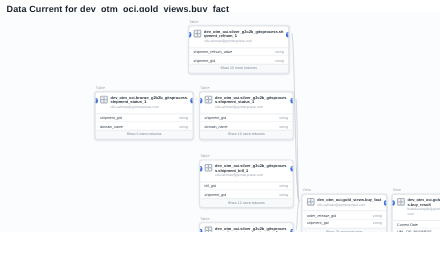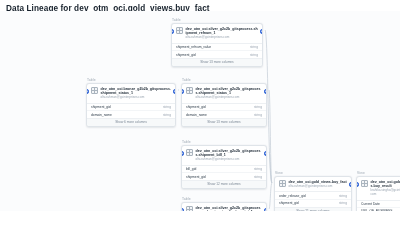--- a/index.html
+++ b/index.html
@@ -99,21 +99,21 @@
   }
   .port.filled { background:#3f6fd8; border-color:#3f6fd8; color:#fff; }
   .port.left  { left:-2.3px; }
   .port.right { right:-2.3px; }
 </style>
 </head>
 <body>
 
 <div id="app">
 
-  <div class="page-title">Data Lineage for dev_otm_oci.gold_views.buy_fact</div>
+  <div class="page-title">Data Current for dev_otm_oci.gold_views.buy_fact</div>
 
   <div class="range-select">
     <span class="rs-label">Last 3 months</span>
     <span class="rs-chev">▼</span>
   </div>
 
   <div id="canvas">
     <svg id="edges" viewBox="0 0 400 200">
         <path d="M 265 19 C 268.15 19 268.15 172 272 172" fill="none" stroke="#c3ccd6" stroke-width="0.7"></path>
         <path d="M 269 79 C 270.35 79 270.35 172 272 172" fill="none" stroke="#c3ccd6" stroke-width="0.7"></path>

